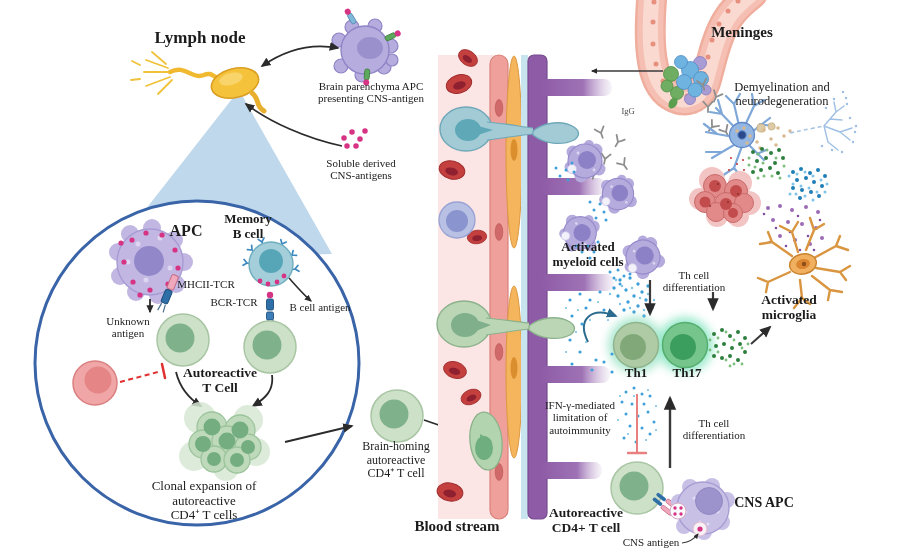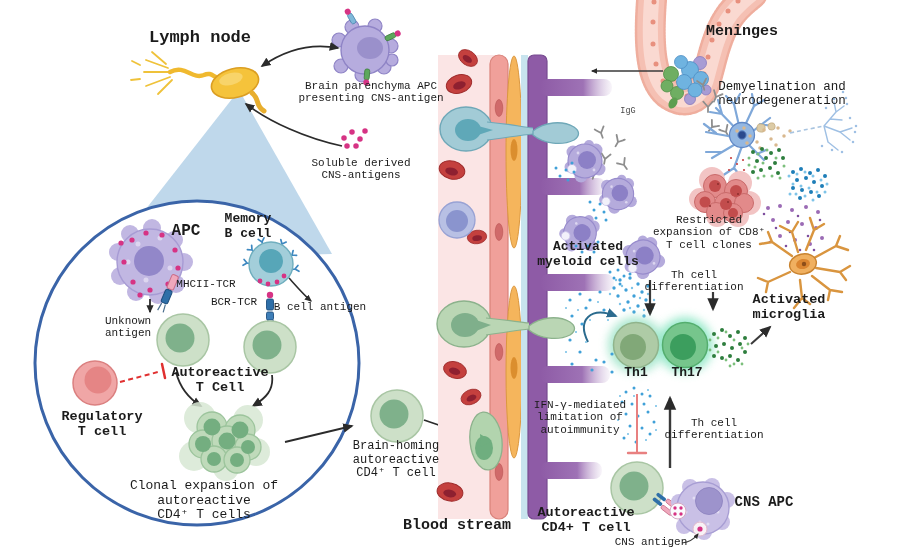--- a/index.html
+++ b/index.html
@@ -1,17 +1,17 @@
 <!DOCTYPE html>
 <html><head>
 <meta charset="utf-8">
 <style>
   html,body{margin:0;padding:0;background:#fff;}
   .canvas{position:relative;width:918px;height:555px;background:#ffffff;overflow:hidden;
-          font-family:Liberation Mono, monospace;}
+          font-family:Liberation Serif, serif;}
   .canvas svg.art{position:absolute;left:0;top:0;}
   .lbl{position:absolute;transform:translateX(-50%);text-align:center;white-space:pre-line;
        color:#1b1b1b;line-height:1.13;font-size:11px;}
   .b{font-weight:700;}
 </style>
 </head>
 <body>
 
 <div class="canvas">
 
@@ -462,23 +462,20 @@
 <div class="lbl" style="left:371px;top:80px">Brain parenchyma APC
 presenting CNS-antigen</div>
 <div class="lbl" style="left:361px;top:157px">Soluble derived
 CNS-antigens</div>
 <div class="lbl b" style="left:742px;top:24px;font-size:15px">Meninges</div>
 <div class="lbl" style="left:782px;top:80px;font-size:12.5px">Demyelination and
 neurodegeneration</div>
 <div class="lbl" style="left:628px;top:107px;font-size:8.5px;color:#4a4a4a">IgG</div>
 <div class="lbl b" style="left:588px;top:240px;font-size:13px">Activated
 myeloid cells</div>
-<div class="lbl" style="left:709px;top:214px">Restricted
-expansion of CD8⁺
-T cell clones</div>
 <div class="lbl" style="left:694px;top:269px">Th cell
 differentiation</div>
 <div class="lbl b" style="left:789px;top:292px;font-size:13.5px">Activated
 microglia</div>
 <div class="lbl b" style="left:636px;top:366px;font-size:13px">Th1</div>
 <div class="lbl b" style="left:687px;top:366px;font-size:13px">Th17</div>
 <div class="lbl" style="left:580px;top:399px">IFN-γ-mediated
 limitation of
 autoimmunity</div>
 <div class="lbl" style="left:714px;top:417px">Th cell
@@ -494,19 +491,17 @@
 <div class="lbl b" style="left:186px;top:222px;font-size:16px">APC</div>
 <div class="lbl b" style="left:248px;top:212px;font-size:13px">Memory
 B cell</div>
 <div class="lbl" style="left:206px;top:278px">MHCII-TCR</div>
 <div class="lbl" style="left:234px;top:296px">BCR-TCR</div>
 <div class="lbl" style="left:320px;top:301px">B cell antigen</div>
 <div class="lbl" style="left:128px;top:315px">Unknown
 antigen</div>
 <div class="lbl b" style="left:220px;top:365px;font-size:13.5px">Autoreactive
 T Cell</div>
-<div class="lbl b" style="left:102px;top:409px;font-size:13.5px">Regulatory
-T cell</div>
 <div class="lbl" style="left:204px;top:479px;font-size:13px">Clonal expansion of
 autoreactive
 CD4⁺ T cells</div>
 
 </div>
 
 </body></html>

